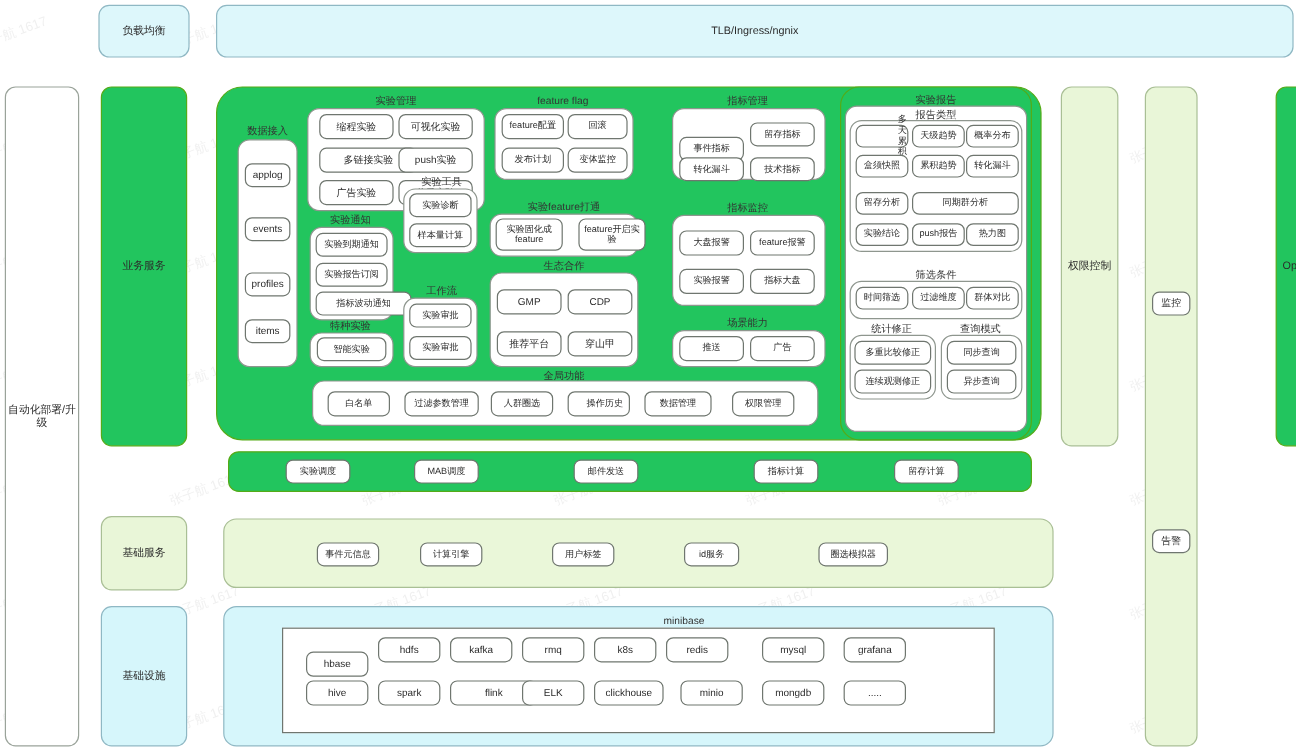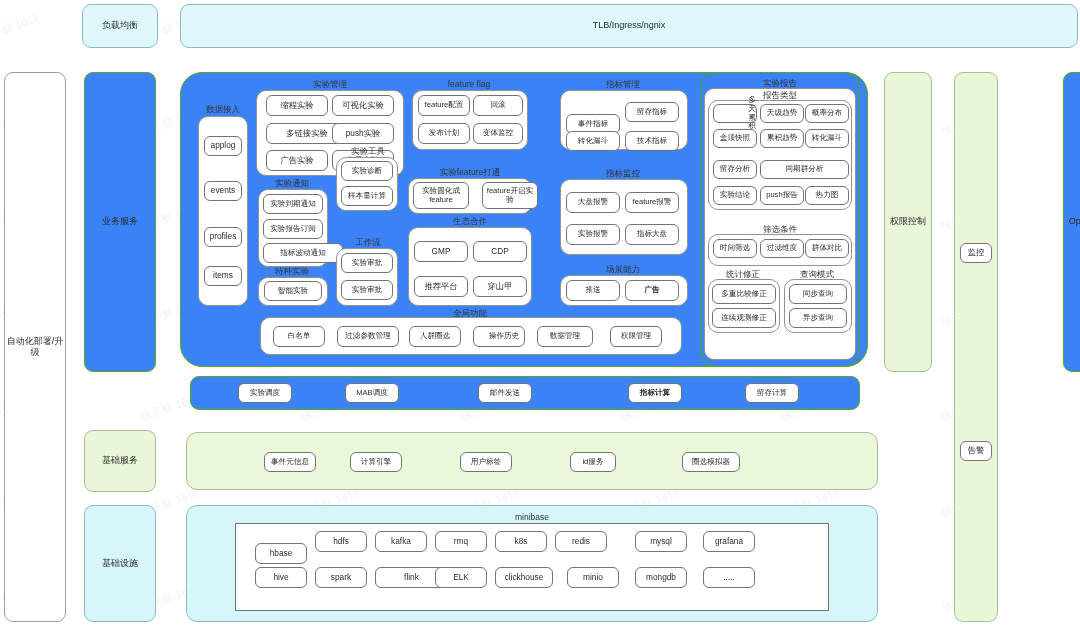--- a/index.html
+++ b/index.html
@@ -12,21 +12,21 @@
     position:relative;
   }
   .abs{position:absolute;box-sizing:border-box;}
   
   .panel{
     border:1px solid #9aa39a;border-radius:9px;
     display:flex;align-items:center;justify-content:center;
     text-align:center;line-height:1.25;
   }
   .panel-cyan{background:#ddf7fb;border-color:#8fb8c4;}
-  .panel-green{background:#3b82f6;border-color:#54ab17;}
+  .panel-green{background:#22c55e;border-color:#54ab17;}
   .panel-lightgreen{background:#e9f6d8;border-color:#a9bf95;}
   .panel-paleg{background:#eaf7d9;border-color:#a9bf95;}
   .panel-white{background:#ffffff;border-color:#9aa39a;}
   .panel-cyan2{background:#d6f6fb;border-color:#8fb8c4;}
 
   
   .group{
     position:absolute;box-sizing:border-box;
     background:#ffffff;border:1px solid #8e968e;border-radius:10px;
   }
@@ -286,21 +286,21 @@
   </div>
 <div class="chip sm" style="left:625px;top:224px;width:54px;height:21px;">
     <span>指标大盘</span>
   </div>
 
 <div class="group-title" style="left:558px;top:264px;width:130px;">场景能力</div>
 <div class="group" style="left:560px;top:275px;width:128px;height:31px;"></div>
 <div class="chip sm" style="left:566px;top:280px;width:54px;height:21px;">
     <span>推送</span>
   </div>
-<div class="chip sm" style="left:625px;top:280px;width:54px;height:21px;font-weight:bold;">
+<div class="chip sm" style="left:625px;top:280px;width:54px;height:21px;">
     <span>广告</span>
   </div>
 
 <div class="group-title" style="left:258px;top:308px;width:424px;">全局功能</div>
 <div class="group" style="left:260px;top:317px;width:422px;height:38px;"></div>
 <div class="chip sm" style="left:273px;top:326px;width:52px;height:21px;">
     <span>白名单</span>
   </div>
 <div class="chip sm" style="left:337px;top:326px;width:62px;height:21px;">
     <span>过滤参数管理</span>
@@ -391,21 +391,21 @@
 <div class="abs panel panel-green" style="left:190px;top:376px;width:670px;height:34px;border-radius:9px;"></div>
 <div class="chip sm" style="left:238px;top:383px;width:54px;height:20px;">
     <span>实验调度</span>
   </div>
 <div class="chip sm" style="left:345px;top:383px;width:54px;height:20px;">
     <span>MAB调度</span>
   </div>
 <div class="chip sm" style="left:478px;top:383px;width:54px;height:20px;">
     <span>邮件发送</span>
   </div>
-<div class="chip sm" style="left:628px;top:383px;width:54px;height:20px;font-weight:bold;">
+<div class="chip sm" style="left:628px;top:383px;width:54px;height:20px;">
     <span>指标计算</span>
   </div>
 <div class="chip sm" style="left:745px;top:383px;width:54px;height:20px;">
     <span>留存计算</span>
   </div>
 
 <div class="abs panel panel-paleg" style="left:186px;top:432px;width:692px;height:58px;border-radius:11px;"></div>
 <div class="chip sm" style="left:264px;top:452px;width:52px;height:20px;">
     <span>事件元信息</span>
   </div>
@@ -416,21 +416,21 @@
     <span>用户标签</span>
   </div>
 <div class="chip sm" style="left:570px;top:452px;width:46px;height:20px;">
     <span>id服务</span>
   </div>
 <div class="chip sm" style="left:682px;top:452px;width:58px;height:20px;">
     <span>圈选模拟器</span>
   </div>
 
 <div class="abs panel panel-cyan2" style="left:186px;top:505px;width:692px;height:117px;border-radius:11px;"></div>
-<div class="group-title" style="left:186px;top:512px;width:692px;">minibase</div>
+<div class="group-title" style="left:186px;top:512px;width:692px;padding-left:38px;">minibase</div>
 <div class="abs" style="left:235px;top:523px;width:594px;height:88px;background:#ffffff;border:1px solid #6f766f;"></div>
 
 <div class="chip" style="left:255px;top:531px;width:52px;height:21px;margin-top:12px;">
     <span>hbase</span>
   </div>
 <div class="chip" style="left:315px;top:531px;width:52px;height:21px;">
     <span>hdfs</span>
   </div>
 <div class="chip" style="left:375px;top:531px;width:52px;height:21px;">
     <span>kafka</span>

